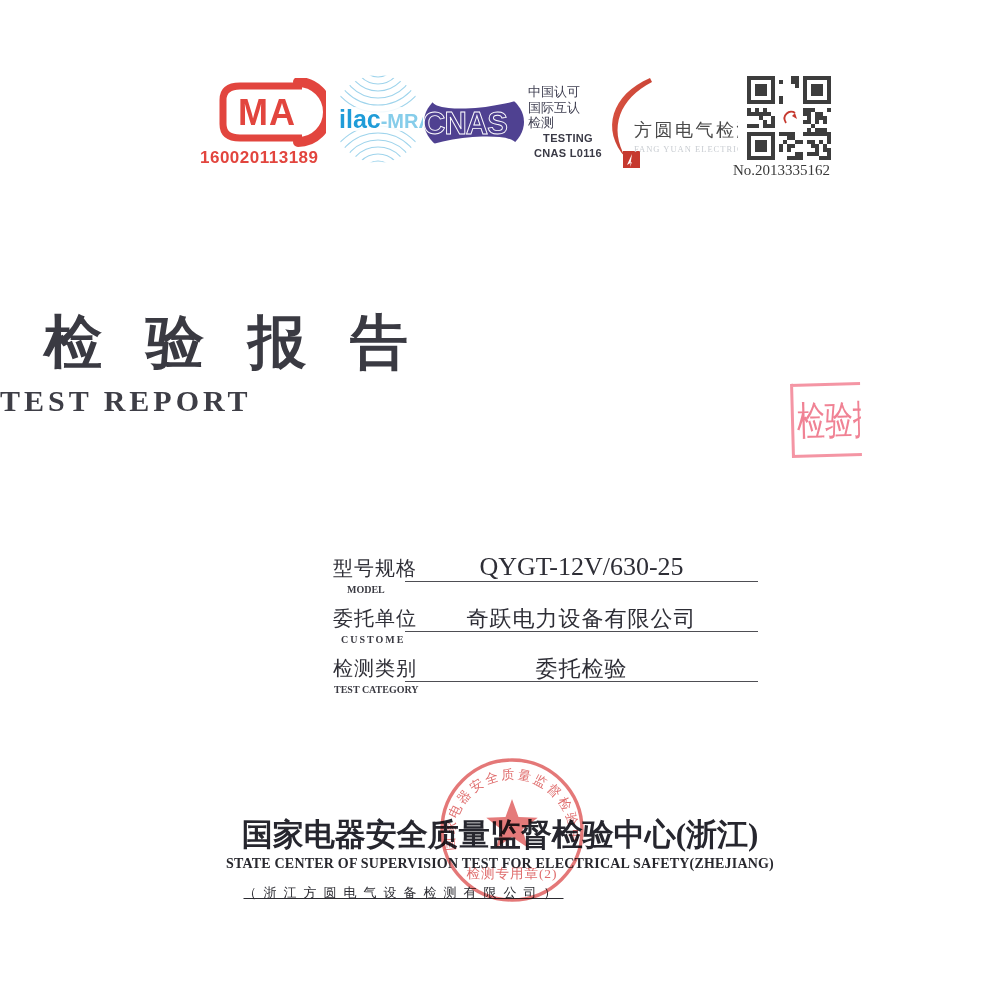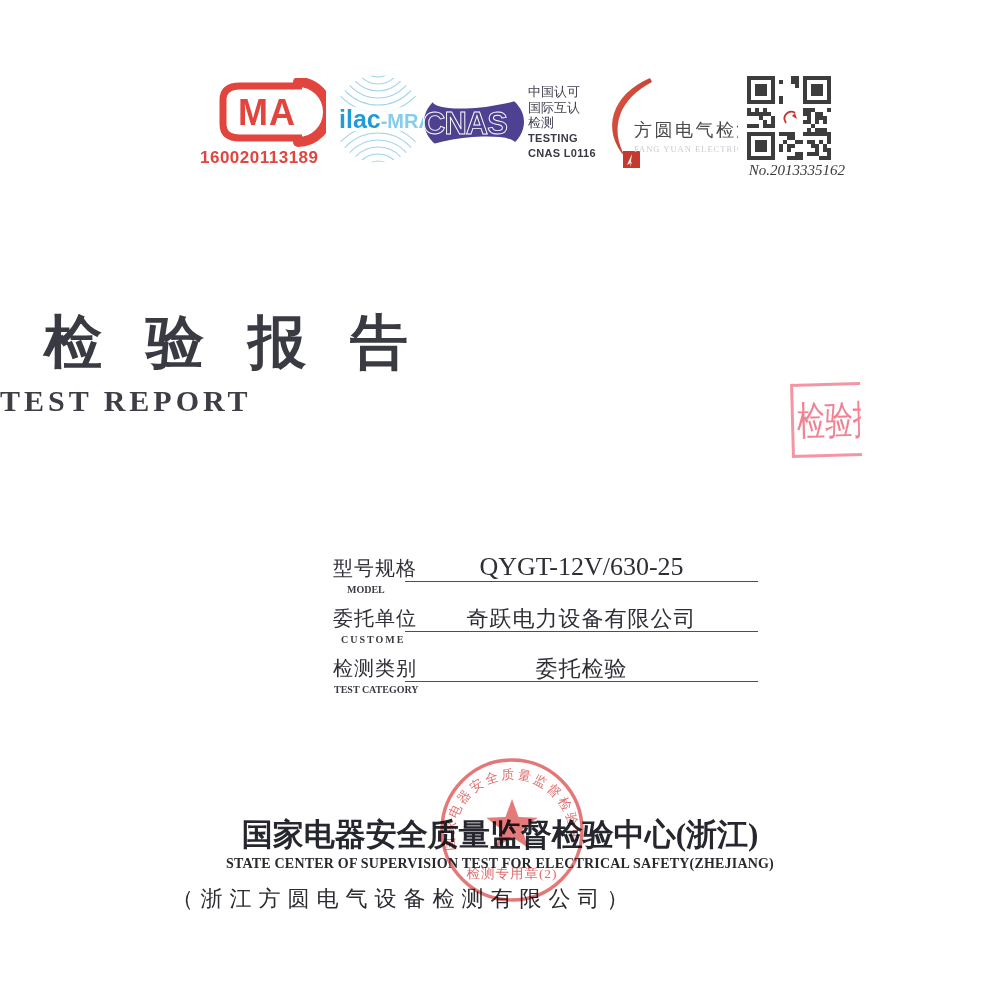--- a/index.html
+++ b/index.html
@@ -15,25 +15,25 @@
 
   
   .cma-logo { left:214px; top:74px; width:112px; height:74px; }
   .cma-number { left:200px; top:144px; width:140px; text-align:left;
     font-family:"Liberation Sans","DejaVu Sans",sans-serif;
     font-weight:bold; font-size:17px; color:#e2453e; letter-spacing:.5px; }
   .ilac-logo { left:333px; top:70px; width:90px; height:90px; }
   .cnas-logo { left:422px; top:80px; width:104px; height:76px; }
   .cnas-text { left:528px; top:80px; width:80px; line-height:15.5px;
     font-size:13px; color:#3e3e50; font-family:"Liberation Sans",sans-serif; }
-  .cnas-text .en { font-weight:bold; font-size:11px; color:#3a3a46; letter-spacing:.3px; }
+  .cnas-text .en { font-weight:bold; font-size:11px; color:#3a3a46; letter-spacing:.3px;text-align:center; }
   .fy-logo { left:586px; top:62px; width:152px; height:112px; }
   .qr-wrap { left:747px; top:72px; width:84px; height:84px; }
-  .qr-number { left:733px; top:158px; width:112px; text-align:right;
-    font-size:15px; color:#3a3a3a;font-style:italic; }
+  .qr-number { left:733px; top:158px; width:112px; text-align:left;
+    font-size:15px; color:#3a3a3a; }
 
   
   .title-cn { left:0; top:300px; width:1000px; text-align:left;
     font-size:58px; font-weight:bold; color:#3a3a42;
     letter-spacing:44px; text-indent:44px; }
   .title-en { left:0; top:380px; width:1000px; text-align:left;
     font-size:30px; font-weight:bold; color:#3e3e46; letter-spacing:4px; }
 
   
   .side-stamp { left:791px; top:379px; width:70px; height:74px;
@@ -55,21 +55,21 @@
   .row-0 { top:503px; } .row-1 { top:551px; } .row-2 { top:601px; } .row-3 { top:651px; }
   .row-1 .f-value { font-size:26px; letter-spacing:0; }
   .row-2 .f-sub { letter-spacing:2px; }
 
   
   .footer-cn { left:0; top:810px; width:1000px; text-align:center;
     font-size:31px; font-weight:bold; color:#26262e; }
   .footer-en { left:0; top:852px; width:1000px; text-align:center;
     font-size:14px; font-weight:bold; color:#28282e; letter-spacing:.2px; }
   .footer-company { left:0; top:880px; width:800px; text-align:center;
-    font-size:22px; color:#2b2b31; letter-spacing:7px; text-indent:7px; }
+    font-size:13px; color:#2b2b31; letter-spacing:7px; text-indent:7px;text-decoration:underline; }
 
   .round-stamp { left:436px; top:750px; width:152px; height:152px;
     mix-blend-mode:multiply; opacity:.92; }
 </style>
 </head>
 <body>
 
 <div class="page">
 
   <svg class="abs cma-logo" viewBox="0 0 112 74">

